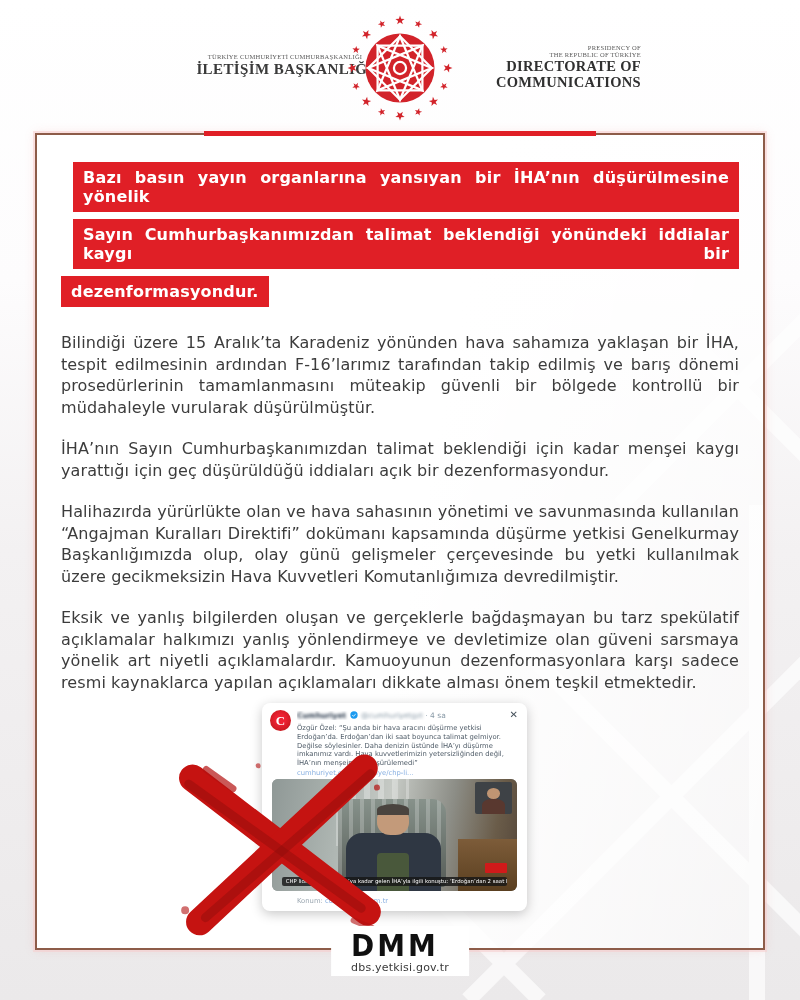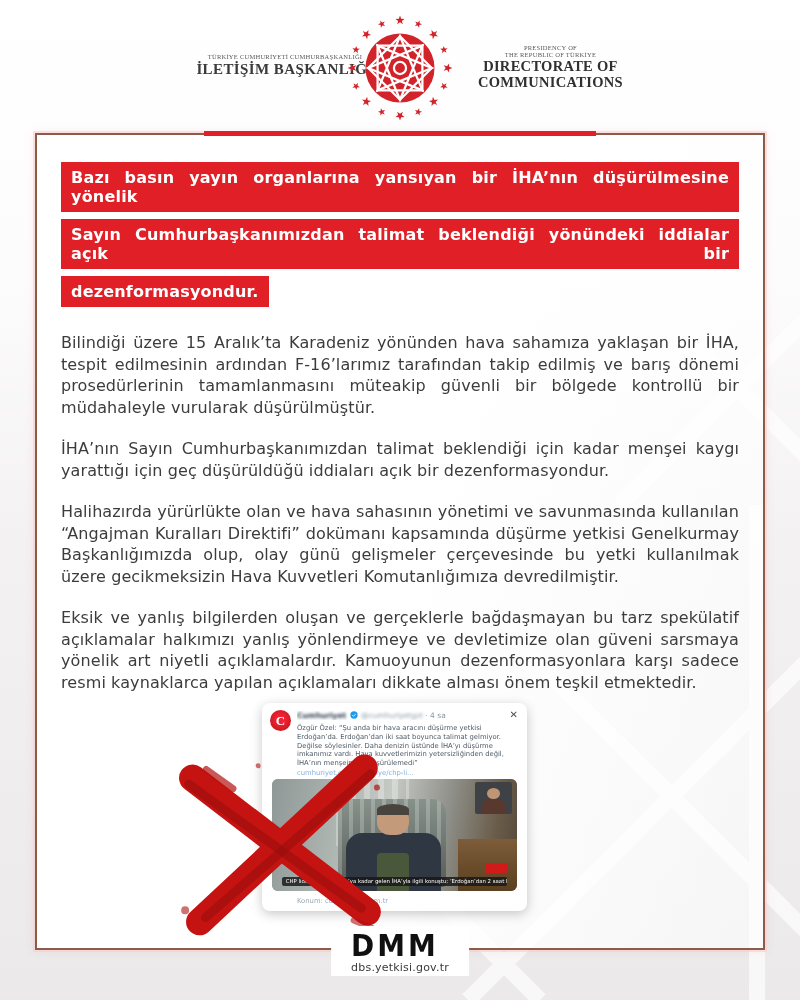--- a/index.html
+++ b/index.html
@@ -11,37 +11,37 @@
   }
   .page{position:absolute;inset:0;}
   
   .bg-pattern{position:absolute;left:0;top:0;z-index:0;}
   
   .header{position:absolute;left:0;top:0;width:800px;height:133px;z-index:2;}
   .logo-left{position:absolute;left:193px;top:53px;width:184px;text-align:center;color:#474747;}
   .logo-tiny{font-size:6.5px;letter-spacing:.25px;color:#5a5a5a;font-family:"Liberation Serif",serif;}
   .logo-serif{font-family:"Liberation Serif",serif;font-size:15px;font-weight:bold;letter-spacing:.4px;color:#3a3a3a;margin-top:1px;}
   .emblem{position:absolute;left:344px;top:12px;width:112px;height:112px;}
-  .logo-right{position:absolute;left:478px;top:44px;text-align:center;color:#474747;}
+  .logo-right{position:absolute;left:496px;top:44px;text-align:right;color:#474747;}
   .logo-serif2{font-family:"Liberation Serif",serif;font-size:14.5px;line-height:16px;font-weight:bold;letter-spacing:.3px;color:#303030;}
   
   .card{
     position:absolute;left:35px;top:133px;width:730px;height:817px;
     box-sizing:border-box;border:2px solid #8d5c49;
     background:linear-gradient(100deg,rgba(255,255,255,1) 0%,rgba(255,255,255,1) 52%,rgba(255,255,255,.55) 100%);
     box-shadow:0 0 0 2px rgba(247,205,205,.55),0 0 10px rgba(226,120,120,.18);
     z-index:1;
   }
   .card-accent{position:absolute;left:50%;top:-4px;transform:translateX(-50%);width:392px;height:5px;background:#e01f26;}
   .headline{margin:27px 24px 0 24px;}
   .bar{
     background:#e01f26;color:#fff;font-weight:bold;font-size:16px;
     letter-spacing:.2px;padding:6px 10px;margin-bottom:7px;line-height:19px;
   }
-  .bar-justify{text-align:justify;text-align-last:justify;}
+  .bar-justify{text-align:justify;text-align-last:justify;margin-left:12px;}
   .bar-short{width:-moz-fit-content;width:fit-content;}
   .body-p{
     margin:0 24px 20px 24px;font-size:16px;line-height:21.5px;color:#3c3c3c;
     text-align:justify;letter-spacing:.1px;
   }
   .body-p:first-of-type{margin-top:25px;}
   
   .tweet{
     position:absolute;left:225px;top:568px;width:265px;height:208px;
     background:#fff;border-radius:8px;box-shadow:0 3px 12px rgba(0,0,0,.22);
@@ -152,21 +152,21 @@
       <div class="logo-serif2">DIRECTORATE OF</div>
       <div class="logo-serif2">COMMUNICATIONS</div>
     </div>
   </header>
 
   <main class="card">
     <div class="card-accent"></div>
 
     <div class="headline">
       <div class="bar bar-justify">Bazı basın yayın organlarına yansıyan bir İHA’nın düşürülmesine yönelik</div>
-      <div class="bar bar-justify">Sayın Cumhurbaşkanımızdan talimat beklendiği yönündeki iddialar açık bir</div>
+      <div class="bar bar-justify">Sayın Cumhurbaşkanımızdan talimat beklendiği yönündeki iddialar kaygı bir</div>
       <div class="bar bar-short">dezenformasyondur.</div>
     </div>
 
     <p class="body-p">Bilindiği üzere 15 Aralık’ta Karadeniz yönünden hava sahamıza yaklaşan bir İHA, tespit edilmesinin ardından F-16’larımız tarafından takip edilmiş ve barış dönemi prosedürlerinin tamamlanmasını müteakip güvenli bir bölgede kontrollü bir müdahaleyle vurularak düşürülmüştür.</p>
     <p class="body-p">İHA’nın Sayın Cumhurbaşkanımızdan talimat beklendiği için kadar menşei kaygı yarattığı için geç düşürüldüğü iddiaları açık bir dezenformasyondur.</p>
     <p class="body-p">Halihazırda yürürlükte olan ve hava sahasının yönetimi ve savunmasında kullanılan “Angajman Kuralları Direktifi” dokümanı kapsamında düşürme yetkisi Genelkurmay Başkanlığımızda olup, olay günü gelişmeler çerçevesinde bu yetki kullanılmak üzere gecikmeksizin Hava Kuvvetleri Komutanlığımıza devredilmiştir.</p>
     <p class="body-p">Eksik ve yanlış bilgilerden oluşan ve gerçeklerle bağdaşmayan bu tarz spekülatif açıklamalar halkımızı yanlış yönlendirmeye ve devletimize olan güveni sarsmaya yönelik art niyetli açıklamalardır. Kamuoyunun dezenformasyonlara karşı sadece resmi kaynaklarca yapılan açıklamaları dikkate alması önem teşkil etmektedir.</p>
 
     <section class="tweet">
       <div class="avatar">

